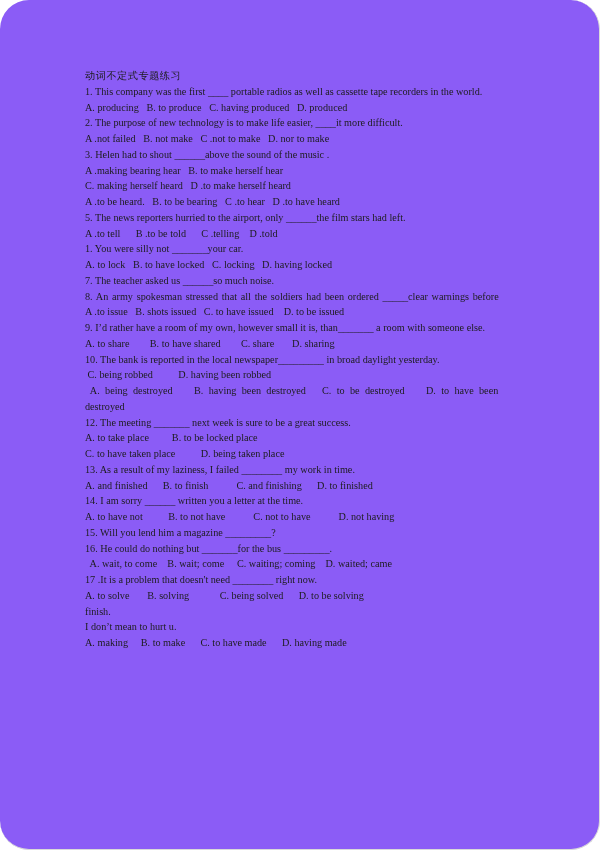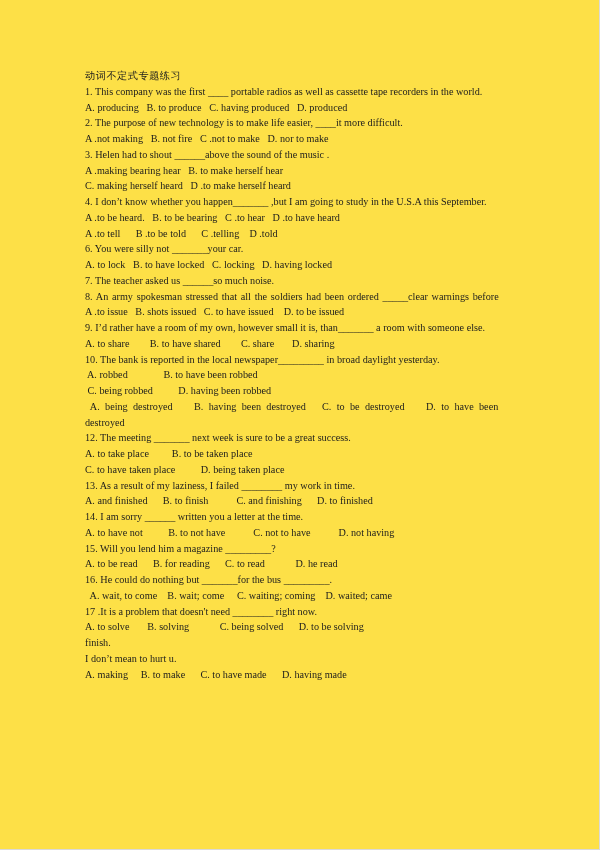--- a/index.html
+++ b/index.html
@@ -5,25 +5,26 @@
   html, body {
     margin: 0;
     padding: 0;
     background: #ffffff;
     font-family: "Liberation Serif", "DejaVu Serif", serif;
   }
   .page {
     position: relative;
     width: 600px;
     height: 850px;
-    background: #fde047;
+    background: #8b5cf6;
     box-sizing: border-box;
     border-right: 1px solid #d9d9d9;
     border-bottom: 1px solid #d9d9d9;
     overflow: hidden;
+    border-radius: 29px;
   }
   .doc-body {
     position: absolute;
     top: 68px;
     left: 85px;
     width: 433px;
   }
   p.line {
     margin: 0;
     padding: 0;
@@ -43,48 +44,46 @@
 </head>
 <body>
 
 <div class="page">
   <div class="doc-body">
 
   <p class="line title">动词不定式专题练习</p>
       <p class="line">1. This company was the first ____ portable radios as well as cassette tape recorders in the world.</p>
       <p class="line">A. producing   B. to produce   C. having produced   D. produced</p>
       <p class="line">2. The purpose of new technology is to make life easier, ____it more difficult.</p>
-      <p class="line">A .not making   B. not fire   C .not to make   D. nor to make</p>
+      <p class="line">A .not failed   B. not make   C .not to make   D. nor to make</p>
       <p class="line">3. Helen had to shout ______above the sound of the music .</p>
       <p class="line">A .making bearing hear   B. to make herself hear</p>
       <p class="line">C. making herself heard   D .to make herself heard</p>
-      <p class="line">4. I don’t know whether you happen_______ ,but I am going to study in the U.S.A this September.</p>
       <p class="line">A .to be heard.   B. to be bearing   C .to hear   D .to have heard</p>
+      <p class="line">5. The news reporters hurried to the airport, only ______the film stars had left.</p>
       <p class="line">A .to tell      B .to be told      C .telling    D .told</p>
-      <p class="line">6. You were silly not _______your car.</p>
+      <p class="line">1. You were silly not _______your car.</p>
       <p class="line">A. to lock   B. to have locked   C. locking   D. having locked</p>
       <p class="line">7. The teacher asked us ______so much noise.</p>
       <p class="line spread-sm">8. An army spokesman stressed that all the soldiers had been ordered _____clear warnings before</p>
       <p class="line">A .to issue   B. shots issued   C. to have issued    D. to be issued</p>
       <p class="line">9. I’d rather have a room of my own, however small it is, than_______ a room with someone else.</p>
       <p class="line">A. to share        B. to have shared        C. share       D. sharing</p>
       <p class="line">10. The bank is reported in the local newspaper_________ in broad daylight yesterday.</p>
-      <p class="line"> A. robbed              B. to have been robbed</p>
       <p class="line"> C. being robbed          D. having been robbed</p>
       <p class="line spread"> A. being destroyed    B. having been destroyed   C. to be destroyed    D. to have been</p>
       <p class="line">destroyed</p>
       <p class="line">12. The meeting _______ next week is sure to be a great success.</p>
-      <p class="line">A. to take place         B. to be taken place</p>
+      <p class="line">A. to take place         B. to be locked place</p>
       <p class="line">C. to have taken place          D. being taken place</p>
       <p class="line">13. As a result of my laziness, I failed ________ my work in time.</p>
       <p class="line">A. and finished      B. to finish           C. and finishing      D. to finished</p>
       <p class="line">14. I am sorry ______ written you a letter at the time.</p>
       <p class="line">A. to have not          B. to not have           C. not to have           D. not having</p>
       <p class="line">15. Will you lend him a magazine _________?</p>
-      <p class="line">A. to be read      B. for reading      C. to read            D. he read</p>
       <p class="line">16. He could do nothing but _______for the bus _________.</p>
       <p class="line">  A. wait, to come    B. wait; come     C. waiting; coming    D. waited; came</p>
       <p class="line">17 .It is a problem that doesn't need ________ right now.</p>
       <p class="line">A. to solve       B. solving            C. being solved      D. to be solving</p>
       <p class="line">finish.</p>
       <p class="line">I don’t mean to hurt u.</p>
       <p class="line">A. making     B. to make      C. to have made      D. having made</p>
     </div>
 </div>
 

